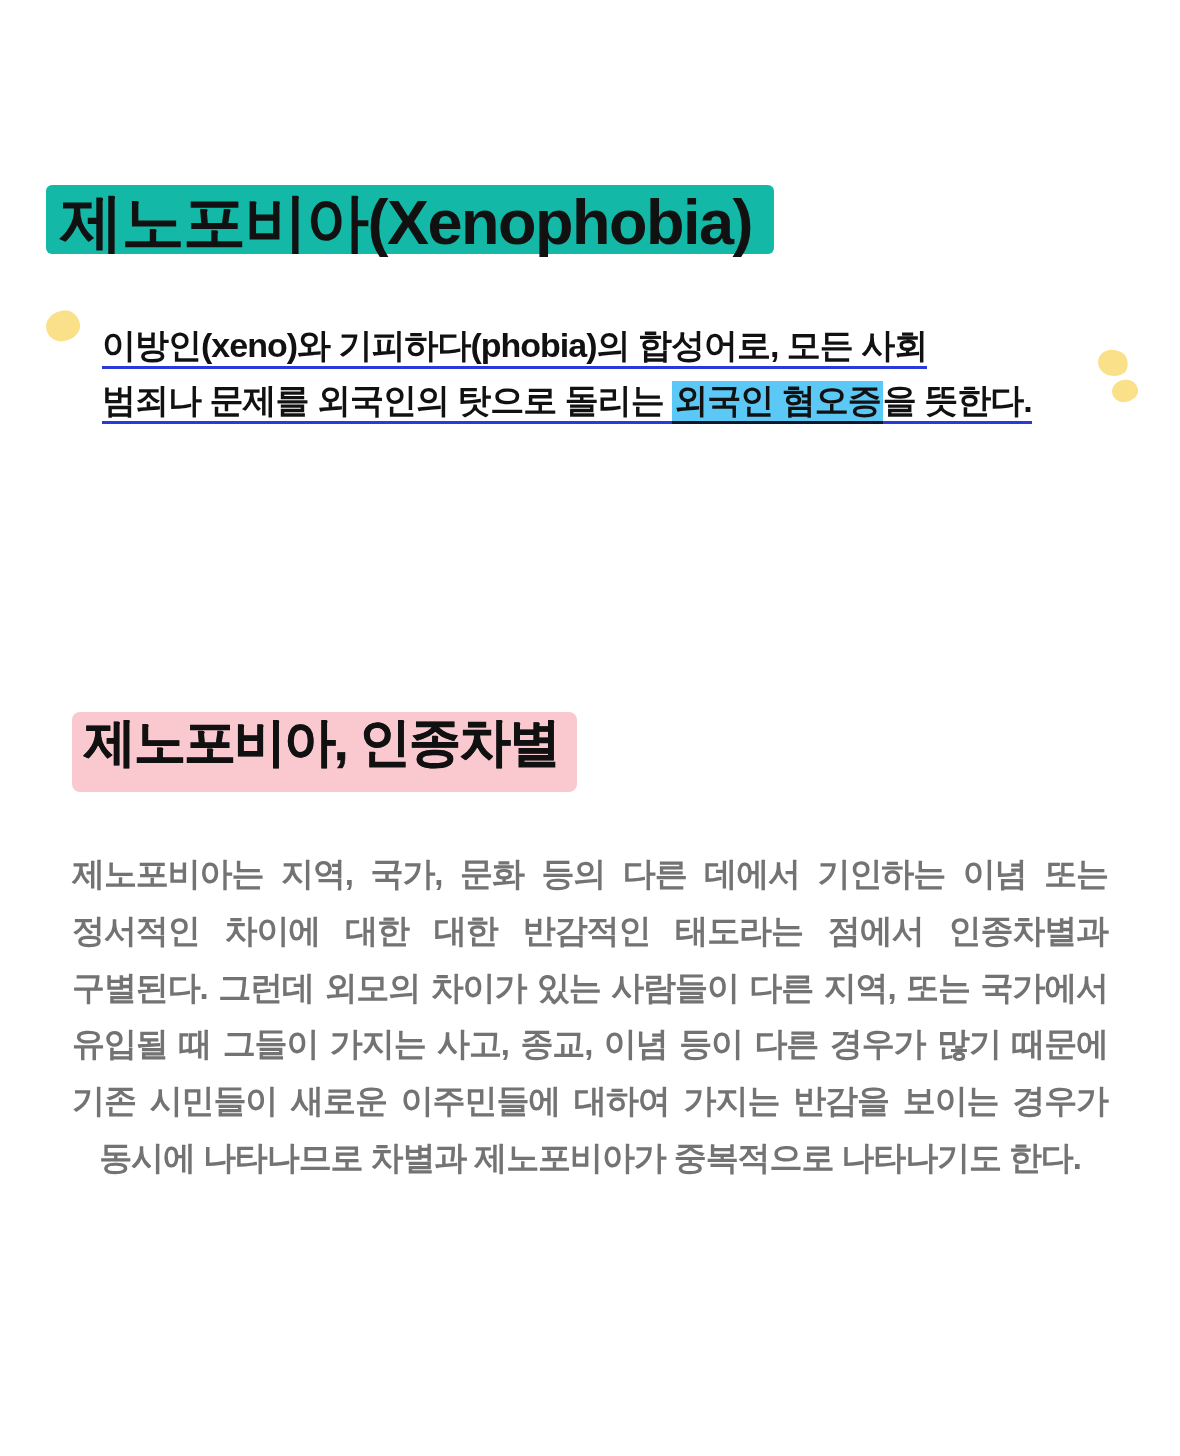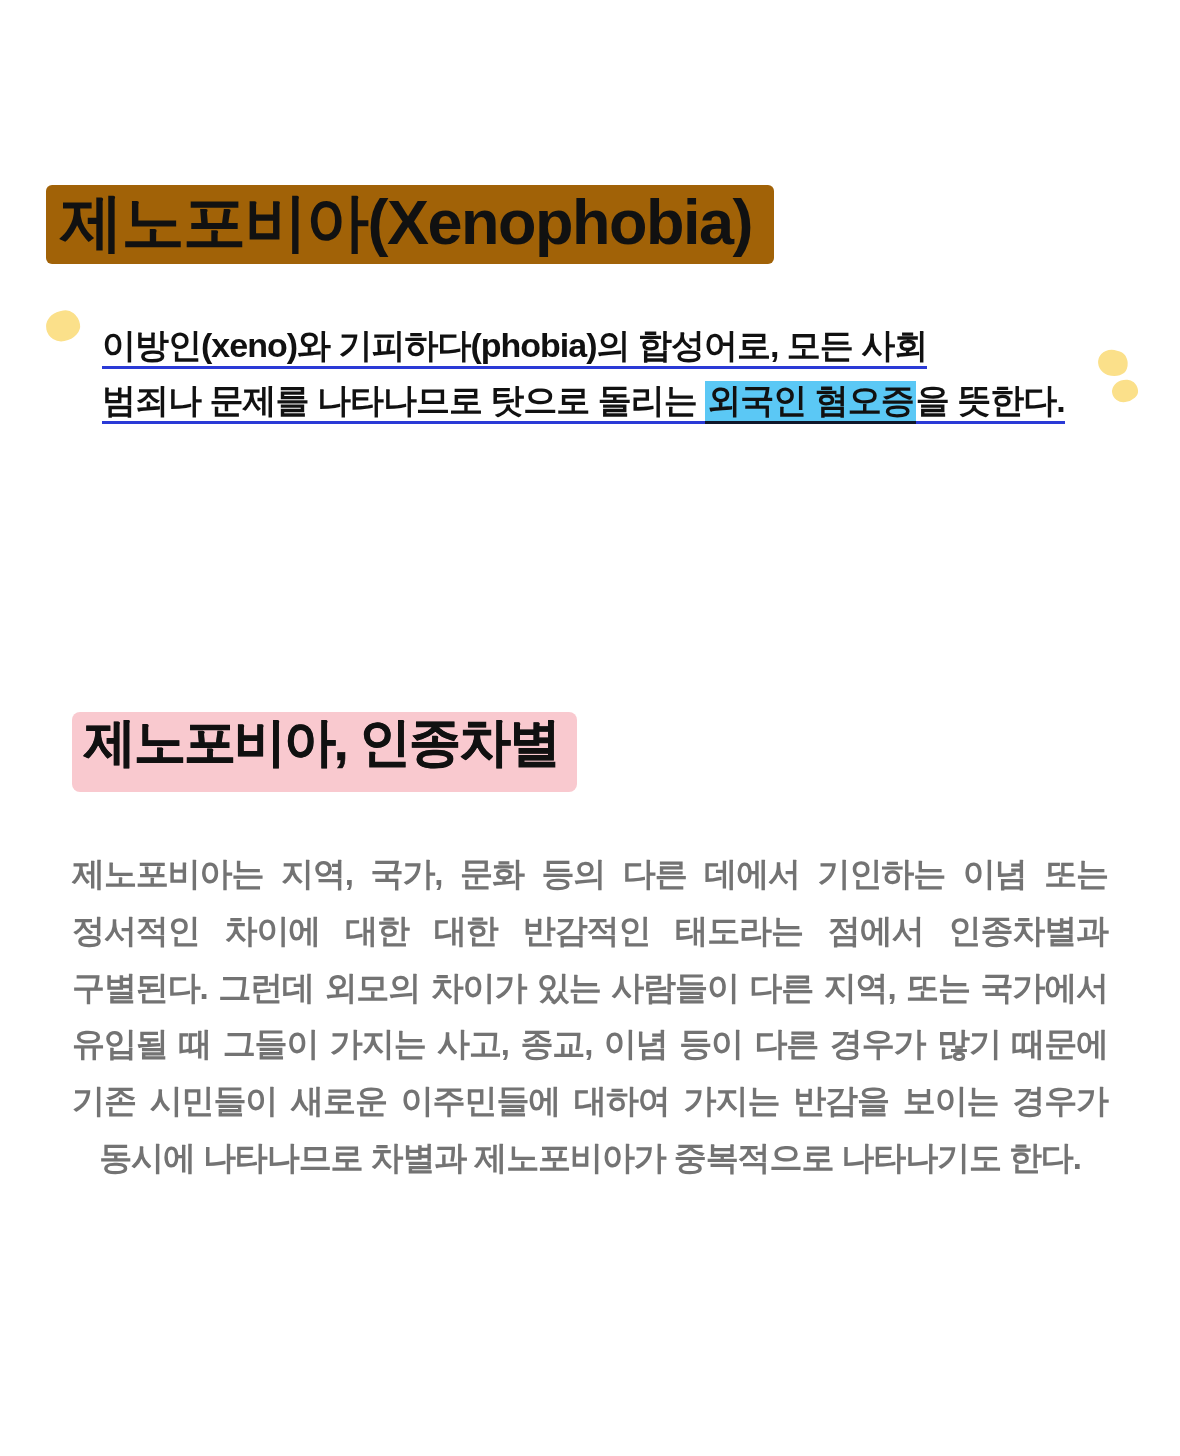--- a/index.html
+++ b/index.html
@@ -26,23 +26,23 @@
   
   .title-wrap {
     position: absolute;
     left: 0;
     top: 185px;
     width: 1180px;
   }
   .title-highlight {
     display: inline-block;
     margin-left: 46px;
-    background: #a16207;
+    background: #14b8a6;
     border-radius: 6px;
-    padding: 6px 22px 10px 14px;
+    padding: 6px 22px 0 14px;
     line-height: 1.0;
   }
   .title-text {
     font-size: 63px;
     font-weight: 900;
     letter-spacing: -1.5px;
     color: #111111;
     white-space: nowrap;
     font-family: "Liberation Sans", sans-serif;
   }
@@ -155,21 +155,21 @@
     </span>
   </div>
 
   <div class="blob blob-left"></div>
   <div class="blob blob-right-a"></div>
   <div class="blob blob-right-b"></div>
 
   <div class="subtitle-wrap">
     <p class="subtitle">
       <span class="u">이방인(xeno)와 기피하다(phobia)의 합성어로, 모든 사회</span><br>
-      <span class="u">범죄나 문제를 나타나므로 탓으로 돌리는 </span><span class="hl-blue">외국인 혐오증</span><span class="u">을 뜻한다.</span>
+      <span class="u">범죄나 문제를 외국인의 탓으로 돌리는 </span><span class="hl-blue">외국인 혐오증</span><span class="u">을 뜻한다.</span>
     </p>
   </div>
 
   <div class="section-wrap">
     <span class="section-highlight">
       <span class="section-text">제노포비아, 인종차별</span>
     </span>
   </div>
 
   <div class="body-wrap">

